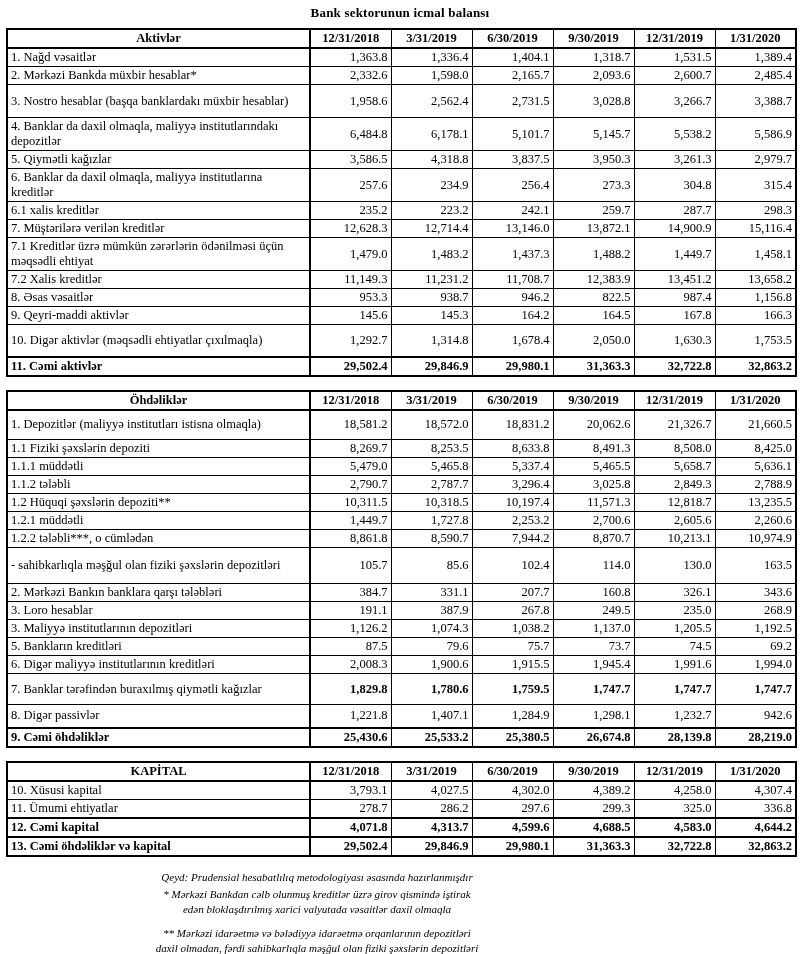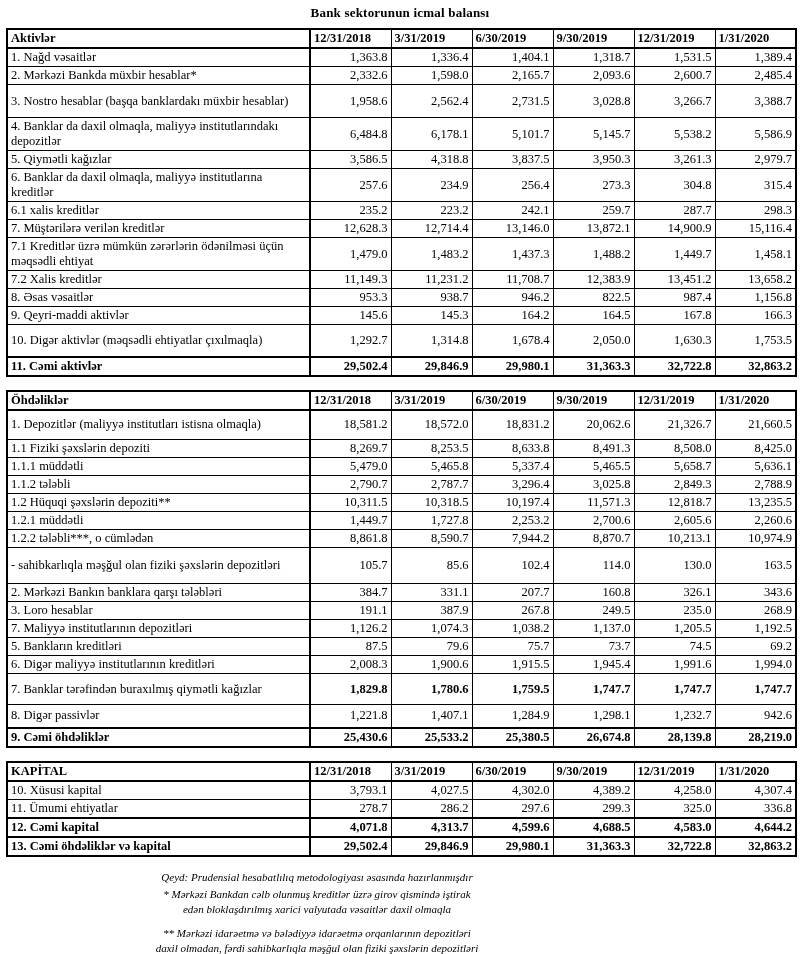--- a/index.html
+++ b/index.html
@@ -31,21 +31,21 @@
   table.balance th, table.balance td {
     border: 1px solid #000;
     font-size: 12.5px;
     line-height: 15px;
     padding: 1px 3px;
     vertical-align: middle;
     overflow: hidden;
   }
   table.balance th {
     font-weight: bold;
-    text-align: left;
+    text-align: center;
     border-bottom: 2px solid #000;
     height: 18px;
   }
   table.balance th:first-child,
   table.balance td:first-child {
     border-right: 2px solid #000;
   }
   table.balance td { height: 17px; }
   td.lbl { text-align: left; }
   td.num { text-align: right; font-variant-numeric: tabular-nums; }
@@ -329,21 +329,21 @@
           <tr>
             <td class="lbl">3. Loro hesablar</td>
             <td class="num">191.1</td>
             <td class="num">387.9</td>
             <td class="num">267.8</td>
             <td class="num">249.5</td>
             <td class="num">235.0</td>
             <td class="num">268.9</td>
           </tr>
           <tr>
-            <td class="lbl">7. Maliyyə institutlarının  depozitləri</td>
+            <td class="lbl">3. Maliyyə institutlarının  depozitləri</td>
             <td class="num">1,126.2</td>
             <td class="num">1,074.3</td>
             <td class="num">1,038.2</td>
             <td class="num">1,137.0</td>
             <td class="num">1,205.5</td>
             <td class="num">1,192.5</td>
           </tr>
           <tr>
             <td class="lbl">5. Bankların kreditləri</td>
             <td class="num">87.5</td>

